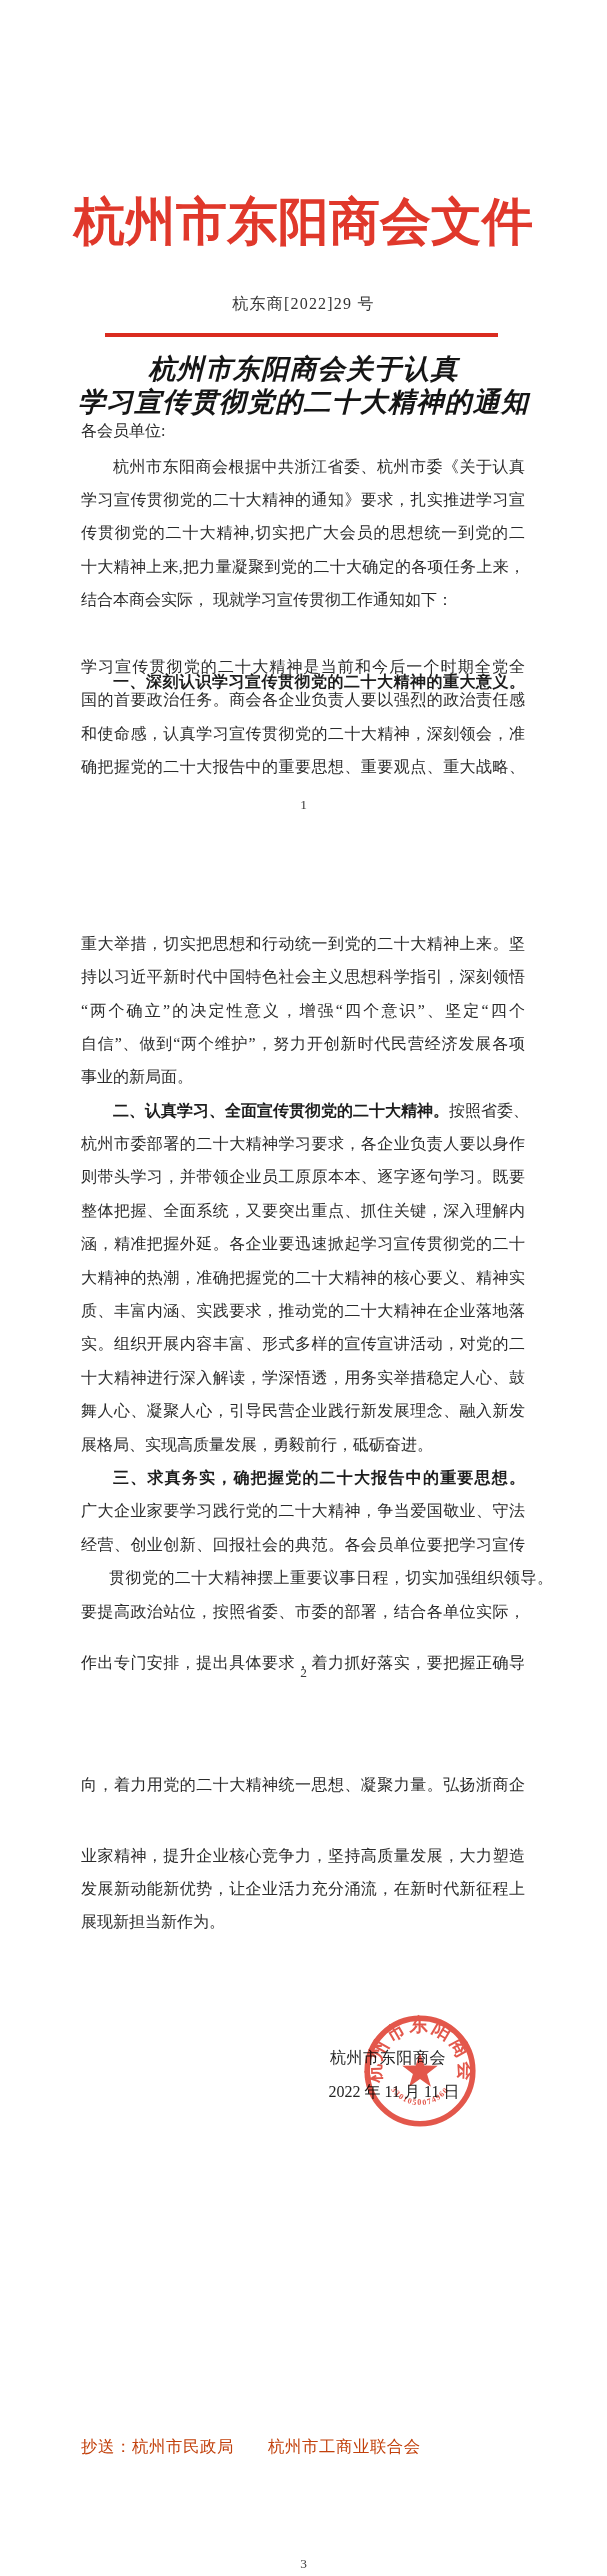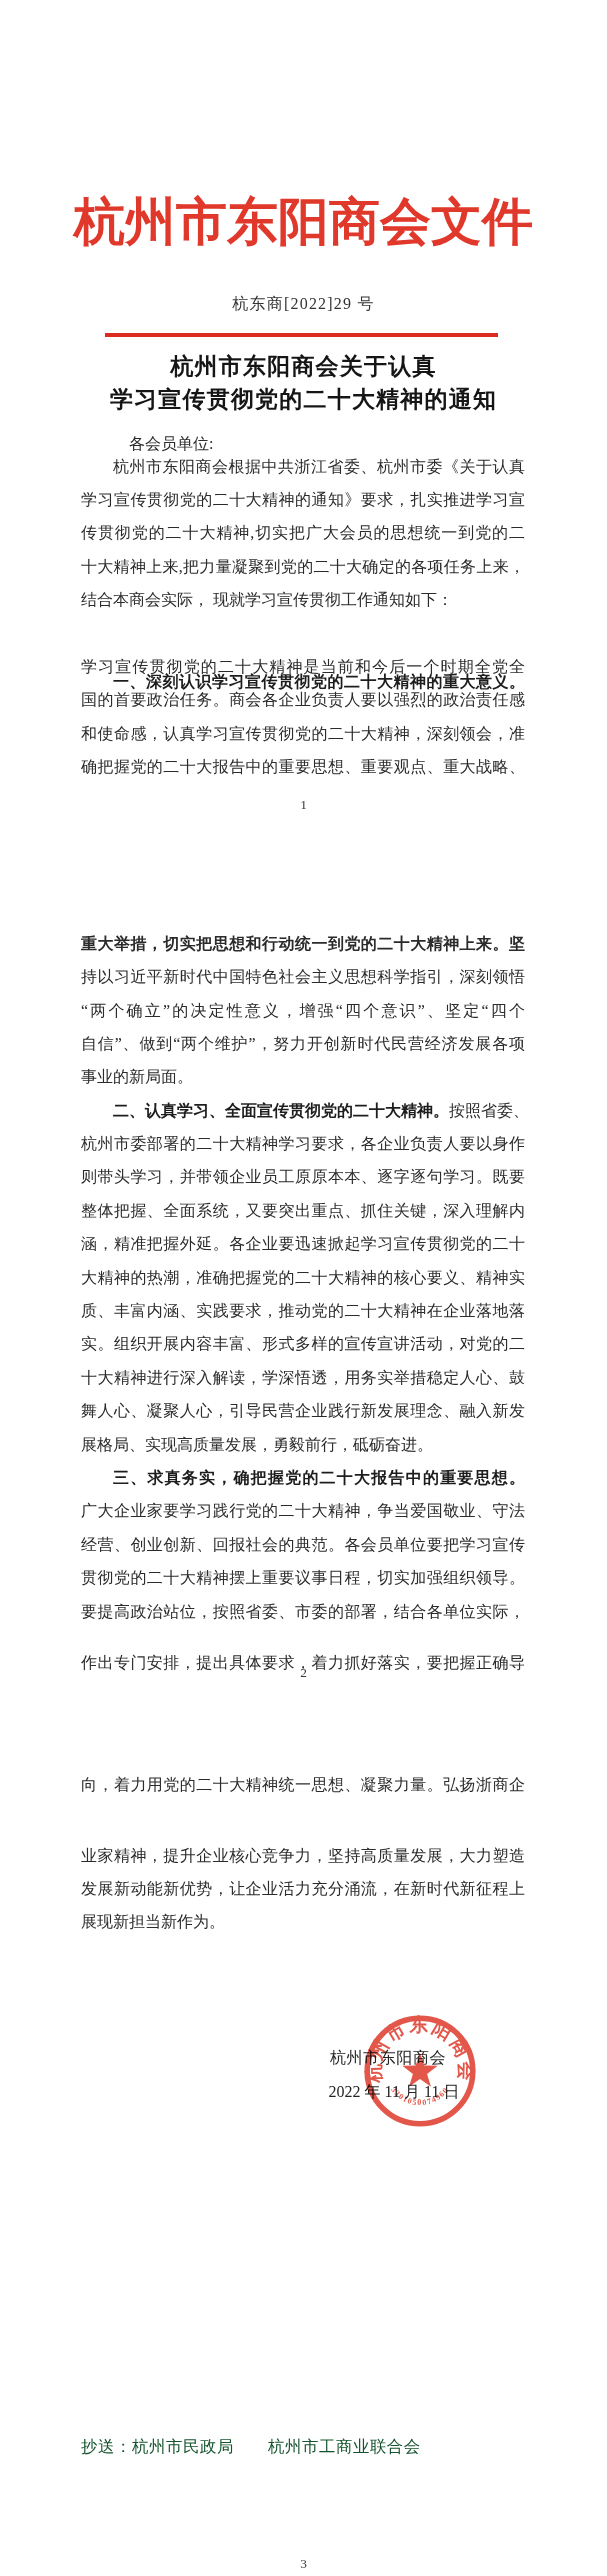--- a/index.html
+++ b/index.html
@@ -2,87 +2,87 @@
 <html style="font-size:9.7px"><head>
 <meta charset="utf-8">
 <style>
   html,body{margin:0;padding:0;background:#ffffff;}
   #page{position:relative;width:607px;height:2576px;background:#ffffff;overflow:hidden;
         font-family:"Liberation Serif","DejaVu Serif",serif;color:#2b2b2b;}
   .center{position:absolute;left:0;width:607px;text-align:center;white-space:nowrap;}
   #org-title{top:192px;font-size:51px;font-weight:bold;letter-spacing:0px;line-height:1.2;}
   #doc-number{top:294px;font-size:16px;color:#333;letter-spacing:1.2px;}
   #red-rule{position:absolute;top:333px;left:105px;width:393px;height:3.6px;}
-  .doc-title{font-size:23px;font-weight:bold;color:#151515;letter-spacing:1.2px;}
+  .doc-title{font-size:27px;font-weight:bold;color:#151515;letter-spacing:1.2px;font-style:italic;}
   #doc-title-1{top:351px;}
   #doc-title-2{top:384px;}
   .line{position:absolute;left:81px;width:444px;font-size:16px;line-height:1.3;
         letter-spacing:0;color:#2b2b2b;white-space:nowrap;
         text-align:justify;text-align-last:justify;text-justify:inter-character;}
   .line.short{text-align-last:left;}
   .line.indent{text-indent:32px;}
   .line .b{font-weight:bold;color:#1d1d1d;}
   .marker{position:absolute;left:0;width:607px;text-align:center;font-size:13.4px;color:#3a3a3a;}
   #sig-org{position:absolute;top:2048px;left:271px;width:234px;text-align:center;
            font-size:16px;letter-spacing:0.6px;color:#242424;white-space:nowrap;}
   #sig-date{position:absolute;top:2082px;left:277px;width:234px;text-align:center;
             font-size:16px;color:#242424;white-space:nowrap;}
   #seal{position:absolute;top:2012px;left:361px;width:118px;height:118px;
         mix-blend-mode:multiply;opacity:0.9;}
-  #footer-line{position:absolute;top:2436px;left:81px;font-size:16.4px;color:#14532d;
+  #footer-line{position:absolute;top:2436px;left:81px;font-size:16.4px;color:#c2410c;
                white-space:nowrap;letter-spacing:0.6px;}
   #footer-line .recipient{display:inline-block;}
   #footer-line .recipient + .recipient{margin-left:34px;}
 </style>
 </head>
 <body>
 
 <div id="page">
 
   <div id="org-title" class="center" style="color: rgb(224, 56, 43);">杭州市东阳商会文件</div>
 
   <div id="doc-number" class="center">杭东商[2022]29 号</div>
 
   <div id="red-rule" style="background: rgb(218, 44, 32);"></div>
 
   <div id="doc-title-1" class="center doc-title">杭州市东阳商会关于认真</div>
   <div id="doc-title-2" class="center doc-title">学习宣传贯彻党的二十大精神的通知</div>
 
   <div id="document-body">
-      <div class="line short" style="top: 434px; margin-left: 48px;"><span class="">各会员单位:</span></div>
+      <div class="line short" style="top: 421px;"><span class="">各会员单位:</span></div>
       <div class="line indent" style="top: 457px;"><span class="">杭州市东阳商会根据中共浙江省委、杭州市委《关于认真</span></div>
       <div class="line" style="top: 490px;"><span class="">学习宣传贯彻党的二十大精神的通知》要求，扎实推进学习宣</span></div>
       <div class="line" style="top: 523px;"><span class="">传贯彻党的二十大精神,切实把广大会员的思想统一到党的二</span></div>
       <div class="line" style="top: 557px;"><span class="">十大精神上来,把力量凝聚到党的二十大确定的各项任务上来，</span></div>
       <div class="line short" style="top: 590px;"><span class="">结合本商会实际， 现就学习宣传贯彻工作通知如下：</span></div>
       <div class="line indent" style="top: 624px; margin-top: 48px;"><span class="b">一、深刻认识学习宣传贯彻党的二十大精神的重大意义。</span></div>
       <div class="line" style="top: 657px;"><span class="">学习宣传贯彻党的二十大精神是当前和今后一个时期全党全</span></div>
       <div class="line" style="top: 690px;"><span class="">国的首要政治任务。商会各企业负责人要以强烈的政治责任感</span></div>
       <div class="line" style="top: 724px;"><span class="">和使命感，认真学习宣传贯彻党的二十大精神，深刻领会，准</span></div>
       <div class="line" style="top: 757px;"><span class="">确把握党的二十大报告中的重要思想、重要观点、重大战略、</span></div>
-      <div class="line" style="top: 934px; font-weight: bold;"><span class="">重大举措，切实把思想和行动统一到党的二十大精神上来。坚</span></div>
+      <div class="line" style="top: 934px;"><span class="">重大举措，切实把思想和行动统一到党的二十大精神上来。坚</span></div>
       <div class="line" style="top: 967px;"><span class="">持以习近平新时代中国特色社会主义思想科学指引，深刻领悟</span></div>
       <div class="line" style="top: 1001px;"><span class="">“两个确立”的决定性意义，增强“四个意识”、坚定“四个</span></div>
       <div class="line" style="top: 1034px;"><span class="">自信”、做到“两个维护”，努力开创新时代民营经济发展各项</span></div>
       <div class="line short" style="top: 1067px;"><span class="">事业的新局面。</span></div>
       <div class="line indent" style="top: 1101px;"><span class="b">二、认真学习、全面宣传贯彻党的二十大精神。</span><span class="">按照省委、</span></div>
       <div class="line" style="top: 1134px;"><span class="">杭州市委部署的二十大精神学习要求，各企业负责人要以身作</span></div>
       <div class="line" style="top: 1167px;"><span class="">则带头学习，并带领企业员工原原本本、逐字逐句学习。既要</span></div>
       <div class="line" style="top: 1201px;"><span class="">整体把握、全面系统，又要突出重点、抓住关键，深入理解内</span></div>
       <div class="line" style="top: 1234px;"><span class="">涵，精准把握外延。各企业要迅速掀起学习宣传贯彻党的二十</span></div>
       <div class="line" style="top: 1268px;"><span class="">大精神的热潮，准确把握党的二十大精神的核心要义、精神实</span></div>
       <div class="line" style="top: 1301px;"><span class="">质、丰富内涵、实践要求，推动党的二十大精神在企业落地落</span></div>
       <div class="line" style="top: 1334px;"><span class="">实。组织开展内容丰富、形式多样的宣传宣讲活动，对党的二</span></div>
       <div class="line" style="top: 1368px;"><span class="">十大精神进行深入解读，学深悟透，用务实举措稳定人心、鼓</span></div>
       <div class="line" style="top: 1401px;"><span class="">舞人心、凝聚人心，引导民营企业践行新发展理念、融入新发</span></div>
       <div class="line short" style="top: 1435px;"><span class="">展格局、实现高质量发展，勇毅前行，砥砺奋进。</span></div>
       <div class="line indent" style="top: 1468px;"><span class="b">三、求真务实，确把握党的二十大报告中的重要思想。</span></div>
       <div class="line" style="top: 1501px;"><span class="">广大企业家要学习践行党的二十大精神，争当爱国敬业、守法</span></div>
       <div class="line" style="top: 1535px;"><span class="">经营、创业创新、回报社会的典范。各会员单位要把学习宣传</span></div>
-      <div class="line" style="top: 1568px;"><span class="">贯彻党的二十大精神摆上重要议事日程，切实加强组织领导。</span></div>
+      <div class="line" style="top: 1568px; margin-left: 28px;"><span class="">贯彻党的二十大精神摆上重要议事日程，切实加强组织领导。</span></div>
       <div class="line" style="top: 1602px;"><span class="">要提高政治站位，按照省委、市委的部署，结合各单位实际，</span></div>
       <div class="line" style="top: 1653px;"><span class="">作出专门安排，提出具体要求，着力抓好落实，要把握正确导</span></div>
       <div class="line" style="top: 1775px;"><span class="">向，着力用党的二十大精神统一思想、凝聚力量。弘扬浙商企</span></div>
       <div class="line" style="top: 1846px;"><span class="">业家精神，提升企业核心竞争力，坚持高质量发展，大力塑造</span></div>
       <div class="line" style="top: 1879px;"><span class="">发展新动能新优势，让企业活力充分涌流，在新时代新征程上</span></div>
       <div class="line short" style="top: 1912px;"><span class="">展现新担当新作为。</span></div>
     </div>
 
   <div id="sig-org">杭州市东阳商会</div>
   <div id="sig-date">2022 年 11 月 11 日</div>

